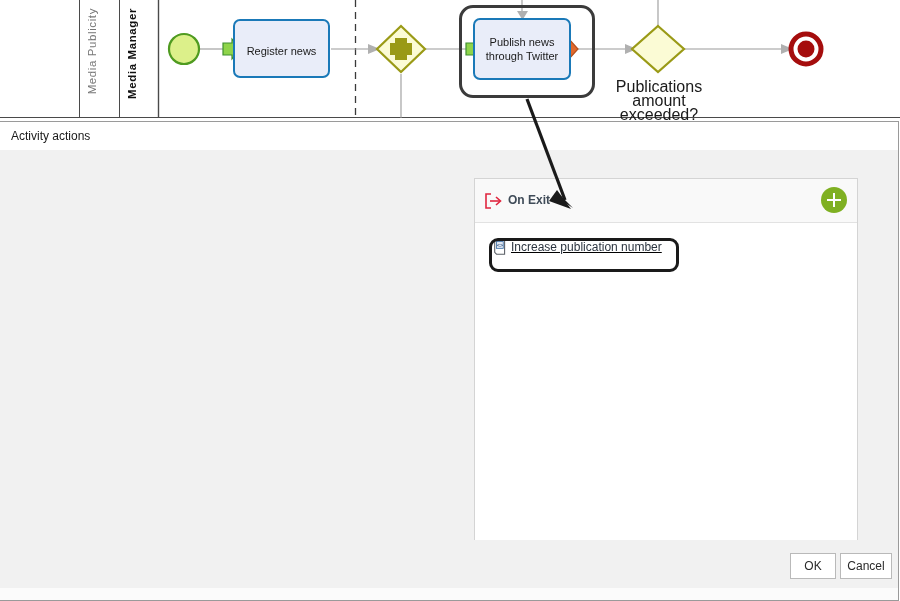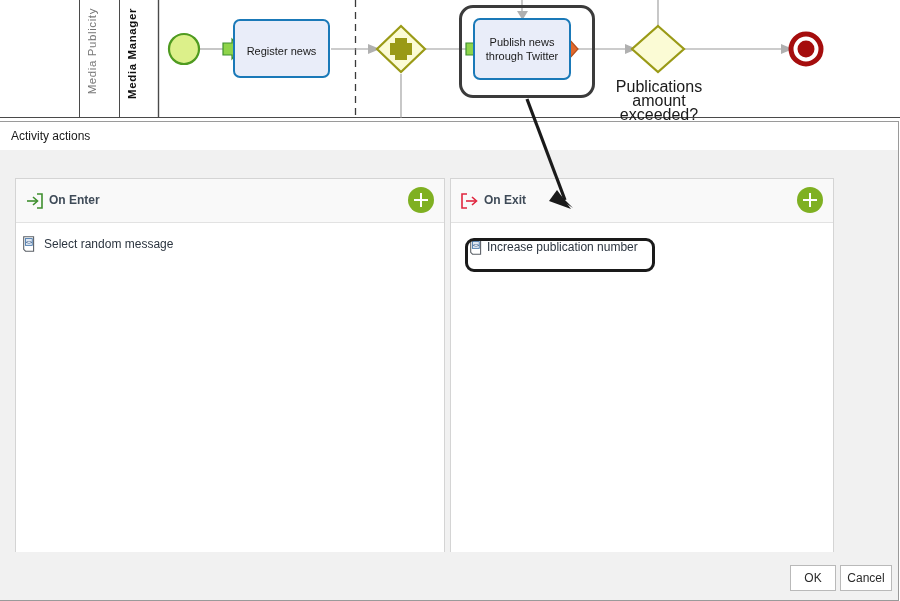--- a/index.html
+++ b/index.html
@@ -78,32 +78,32 @@
   }
   #dialog-title {
     position:absolute; left: 11px; top: 7px;
     font-size: 12px; color:#1a1a1a;
   }
   #dialog-body {
     position:absolute; left:0; top:28px; right:0; bottom: 48px;
     background: #f1f1f1;
   }
   #dialog-footer {
-    position:absolute; left:0; right:0; bottom:0; height:48px;
+    position:absolute; left:0; right:0; bottom:12px; height:48px;
     background:#f1f1f1;
   }
 
   .action-panel {
     position:absolute; top: 28px; height: 390px;
     background:#ffffff;
     border: 1px solid #d4d4d4;
     box-sizing:border-box;
   }
   #panel-enter { left: 15px; width: 430px; }
-  #panel-exit  { left: 450px; width: 384px; }
+  #panel-exit  { left: 474px; width: 384px; text-decoration: underline; }
 
   .panel-header {
     position:relative; height: 44px;
     background:#f9f9f9;
     border-bottom: 1px solid #e2e2e2;
     box-sizing:border-box;
   }
   .panel-header-title {
     position:absolute; left: 33px; top: 14px;
     font-size: 12px; font-weight: bold; color:#3f4b58;
@@ -265,41 +265,20 @@
   </div>
 
   <div id="dialog">
 
     <div id="dialog-titlebar">
       <div id="dialog-title">Activity actions</div>
     </div>
 
     <div id="dialog-body">
 
-      <div class="action-panel" id="panel-enter">
-        <div class="panel-header">
-          <svg class="panel-header-icon" viewBox="0 0 20 20" xmlns="http://www.w3.org/2000/svg">
-            <path d="M13 3 H18 V17 H13" fill="none" stroke="#3f8f2f" stroke-width="1.6"></path>
-            <line x1="3" y1="10" x2="13" y2="10" stroke="#3f8f2f" stroke-width="1.6"></line>
-            <polyline points="9,6 13.5,10 9,14" fill="none" stroke="#3f8f2f" stroke-width="1.6"></polyline>
-          </svg>
-          <div class="panel-header-title">On Enter</div>
-          <div class="add-btn"></div>
-        </div>
-        <div>
-          <div class="action-item">
-            <svg class="script-icon" viewBox="0 0 20 20" xmlns="http://www.w3.org/2000/svg">
-              <path d="M3 2 H14 V18 H5 L3 16 Z" fill="#ffffff" stroke="#5a5f66" stroke-width="1.2"></path>
-              <rect x="5" y="4" width="7.5" height="7.5" fill="#dfe7f2" stroke="#3a6ea5" stroke-width="0.9"></rect>
-              <text x="8.8" y="10" font-size="6" fill="#2a4f7c" text-anchor="middle" font-family="DejaVu Sans Mono, monospace">&lt;&gt;</text>
-            </svg>
-            <span>Select random message</span>
-          </div>
-        </div>
-      </div>
 
       <div class="action-panel" id="panel-exit">
         <div class="panel-header">
           <svg class="panel-header-icon" viewBox="0 0 20 20" xmlns="http://www.w3.org/2000/svg">
             <path d="M8 3 H3 V17 H8" fill="none" stroke="#e0263f" stroke-width="1.6"></path>
             <line x1="7" y1="10" x2="17" y2="10" stroke="#e0263f" stroke-width="1.6"></line>
             <polyline points="13,6 17.5,10 13,14" fill="none" stroke="#e0263f" stroke-width="1.6"></polyline>
           </svg>
           <div class="panel-header-title">On Exit</div>
           <div class="add-btn"></div>

